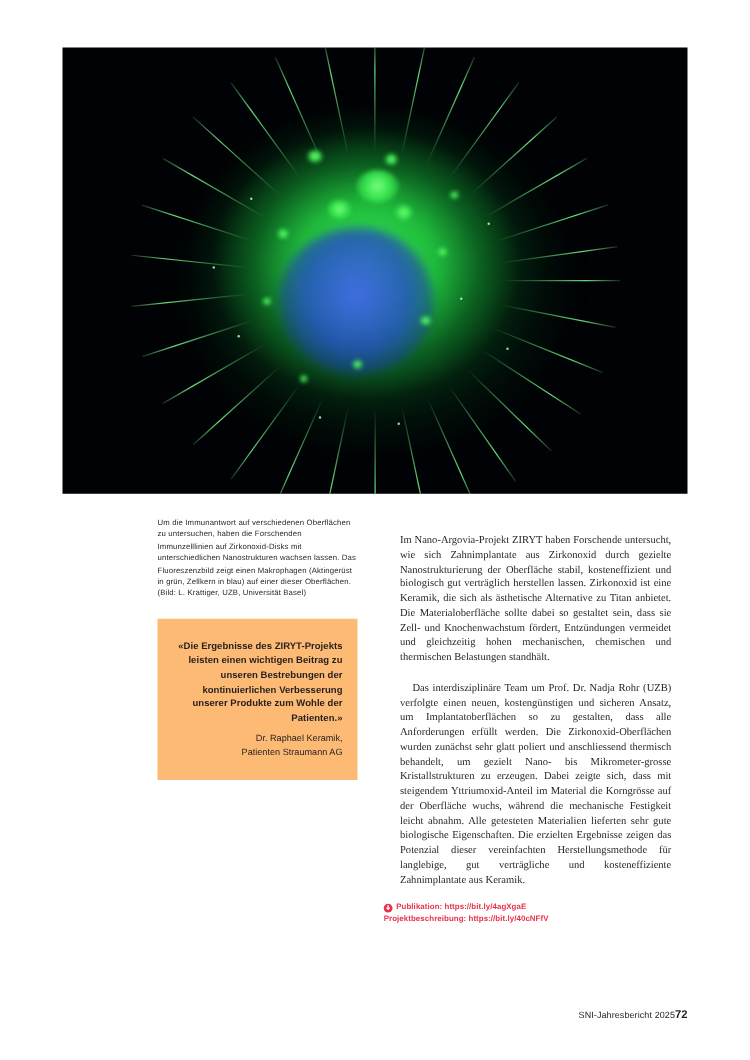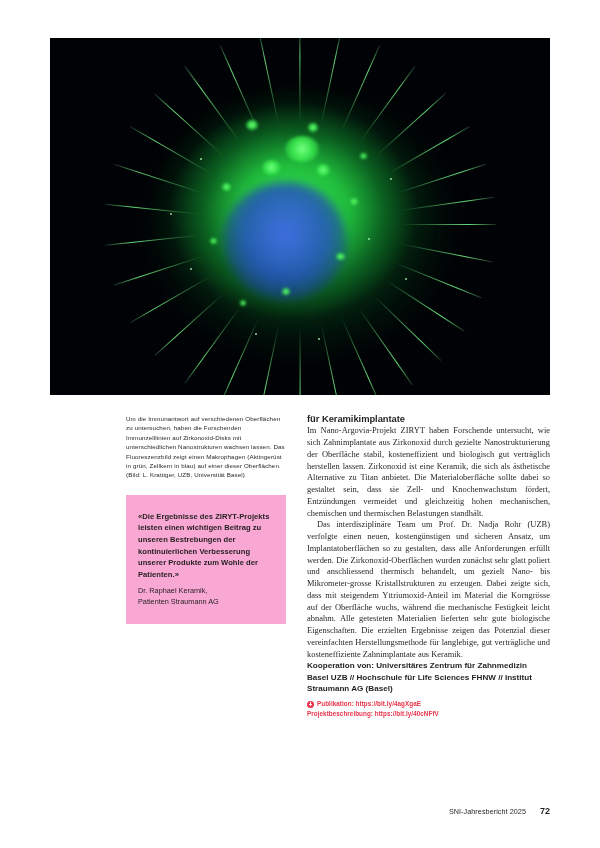--- a/index.html
+++ b/index.html
@@ -100,23 +100,23 @@
   .caption {
     font-size: 6.2px;
     line-height: 9.4px;
     color: #231f20;
     letter-spacing: 0.02em;
     text-align: left;
   }
 
   .quotebox {
     margin-top: 15px;
-    background: #f9a8d4;
+    background: #fdba74;
     padding: 16px 12px 16px 12px;
-    text-align: left;
+    text-align: right;
   }
   .quote-text {
     font-size: 7.6px;
     line-height: 11.6px;
     font-weight: bold;
     color: #231f20;
     letter-spacing: 0.005em;
   }
   .quote-author {
     margin-top: 6px;
@@ -139,21 +139,21 @@
   }
   .body-text {
     font-family: "Liberation Serif", serif;
     font-size: 8.45px;
     line-height: 11.75px;
     color: #231f20;
     text-align: justify;
     text-justify: inter-word;
     hyphens: manual;
   }
-  .body-text p { margin: 0; }
+  .body-text p { margin: 13px; }
   .body-text p.indent { text-indent: 10px; }
 
   .coop {
     margin-top: 0px;
     font-family: "Liberation Sans", sans-serif;
     font-size: 8.1px;
     line-height: 11.3px;
     font-weight: bold;
     color: #231f20;
   }
@@ -199,21 +199,21 @@
   }
 
   .footer {
     position: absolute;
     left: 0;
     right: 50px;
     top: 806px;
     display: flex;
     justify-content: flex-end;
     align-items: center;
-    gap: 14px;
+    gap: 0;
     padding-left: 29px;
   }
   .footer-label {
     font-size: 7.2px;
     color: #231f20;
     letter-spacing: 0.01em;
   }
   .footer-page {
     font-size: 9px;
     font-weight: bold;
@@ -291,29 +291,27 @@
 
     <div class="quotebox">
       <div class="quote-text">«Die Ergebnisse des ZIRYT-Projekts leisten einen wichtigen Beitrag zu unseren Bestrebungen der kontinuierlichen Verbesserung unserer Produkte zum Wohle der Patienten.»</div>
       <div class="quote-author">Dr. Raphael Keramik,</div>
       <div class="quote-org">Patienten Straumann AG</div>
     </div>
   </div>
 
   <div class="col-right">
     <div class="article-title">
-      <div>für Keramikimplantate</div>
     </div>
 
     <div class="body-text">
       <p>Im Nano-Argovia-Projekt ZIRYT haben Forschende untersucht, wie sich Zahnimplantate aus Zirkonoxid durch gezielte Nanostrukturierung der Oberfläche stabil, kosteneffizient und biologisch gut verträglich herstellen lassen. Zirkonoxid ist eine Keramik, die sich als ästhetische Alternative zu Titan anbietet. Die Materialoberfläche sollte dabei so gestaltet sein, dass sie Zell- und Knochenwachstum fördert, Entzündungen vermeidet und gleichzeitig hohen mechanischen, chemischen und thermischen Belastungen standhält.</p>
       <p class="indent">Das interdisziplinäre Team um Prof. Dr. Nadja Rohr (UZB) verfolgte einen neuen, kostengünstigen und sicheren Ansatz, um Implantatoberflächen so zu gestalten, dass alle Anforderungen erfüllt werden. Die Zirkonoxid-Oberflächen wurden zunächst sehr glatt poliert und anschliessend thermisch behandelt, um gezielt Nano- bis Mikrometer-grosse Kristallstrukturen zu erzeugen. Dabei zeigte sich, dass mit steigendem Yttriumoxid-Anteil im Material die Korngrösse auf der Oberfläche wuchs, während die mechanische Festigkeit leicht abnahm. Alle getesteten Materialien lieferten sehr gute biologische Eigenschaften. Die erzielten Ergebnisse zeigen das Potenzial dieser vereinfachten Herstellungsmethode für langlebige, gut verträgliche und kosteneffiziente Zahnimplantate aus Keramik.</p>
     </div>
 
-    <div class="coop">Kooperation von: Universitäres Zentrum für Zahnmedizin Basel UZB // Hochschule für Life Sciences FHNW // Institut Straumann AG (Basel)</div>
 
     <div class="links">
       <div class="link-row">
         <span class="link-icon"></span>
         <span class="link-text">Publikation: https://bit.ly/4agXgaE</span>
       </div>
       <div class="link-row">
         <span class="link-text">Projektbeschreibung: https://bit.ly/40cNFfV</span>
       </div>
     </div>

